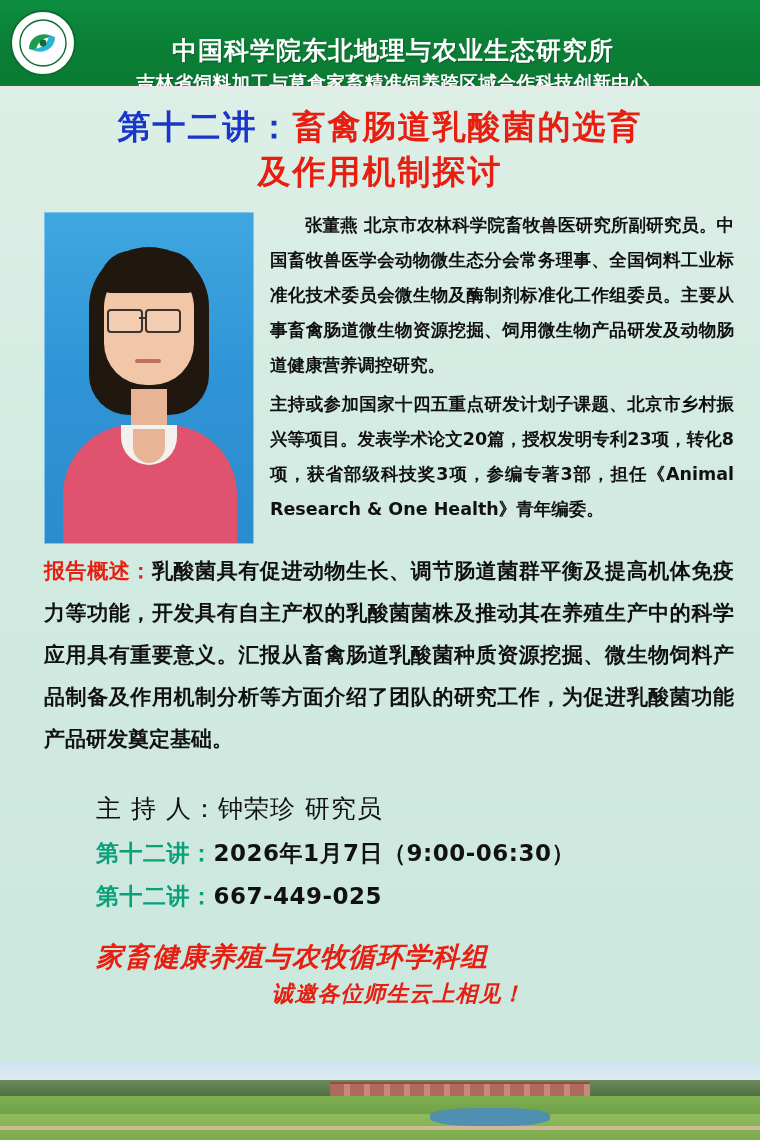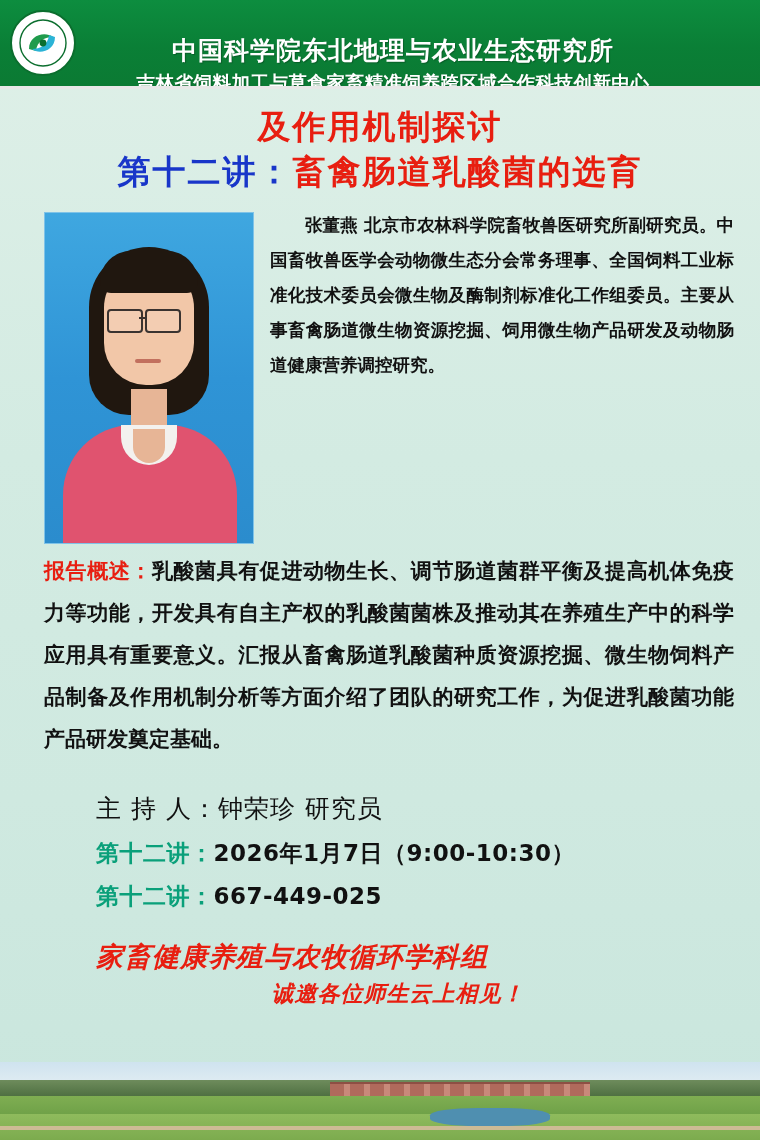--- a/index.html
+++ b/index.html
@@ -281,55 +281,56 @@
         <circle cx="24" cy="24" r="3.4" fill="#0b6e2e"></circle>
       </svg>
     </div>
     <div class="header-text">
       <div class="header-line1">中国科学院东北地理与农业生态研究所</div>
       <div class="header-line2">吉林省饲料加工与草食家畜精准饲养跨区域合作科技创新中心</div>
     </div>
   </div>
 
   <div class="title-block">
-    <div class="title-line title-main">及作用机制探讨</div>
     <div class="title-line">
       <span class="title-prefix">第十二讲：</span><span class="title-main">畜禽肠道乳酸菌的选育</span>
     </div>
+    <div class="title-line title-main">及作用机制探讨</div>
   </div>
 
   <div class="speaker-wrap">
     <div class="photo">
       <div class="p-hairback"></div>
       <div class="p-neck"></div>
       <div class="p-face"></div>
       <div class="p-fringe"></div>
       <div class="p-glass-l"></div>
       <div class="p-glass-r"></div>
       <div class="p-glass-bridge"></div>
       <div class="p-mouth"></div>
       <div class="p-body"></div>
       <div class="p-collar"></div>
       <div class="p-inner"></div>
     </div>
     <div class="bio">
       <p class="indent">张董燕 北京市农林科学院畜牧兽医研究所副研究员。中国畜牧兽医学会动物微生态分会常务理事、全国饲料工业标准化技术委员会微生物及酶制剂标准化工作组委员。主要从事畜禽肠道微生物资源挖掘、饲用微生物产品研发及动物肠道健康营养调控研究。</p>
+      <p>主持或参加国家十四五重点研发计划子课题、北京市乡村振兴等项目。发表学术论文20篇，授权发明专利23项，转化8项，获省部级科技奖3项，参编专著3部，担任《Animal Research &amp; One Health》青年编委。</p>
     </div>
   </div>
 
   <div class="abstract">
     <span class="abstract-label">报告概述：</span><span>乳酸菌具有促进动物生长、调节肠道菌群平衡及提高机体免疫力等功能，开发具有自主产权的乳酸菌菌株及推动其在养殖生产中的科学应用具有重要意义。汇报从畜禽肠道乳酸菌种质资源挖掘、微生物饲料产品制备及作用机制分析等方面介绍了团队的研究工作，为促进乳酸菌功能产品研发奠定基础。</span>
   </div>
 
   <div class="meta">
     <div class="meta-host">
       <span>主 持 人：</span><span>钟荣珍 研究员</span>
     </div>
     <div class="meta-row">
-      <span class="meta-key">第十二讲：</span><span class="meta-val">2026年1月7日（9:00-10:30）</span>
+      <span class="meta-key">第十二讲：</span><span class="meta-val">2026年1月7日（9:00-06:30）</span>
     </div>
     <div class="meta-row">
       <span class="meta-key">第十二讲：</span><span class="meta-val">667-449-025</span>
     </div>
   </div>
 
   <div class="invite">
     <div class="invite-line1">家畜健康养殖与农牧循环学科组</div>
     <div class="invite-line2">诚邀各位师生云上相见！</div>
   </div>

